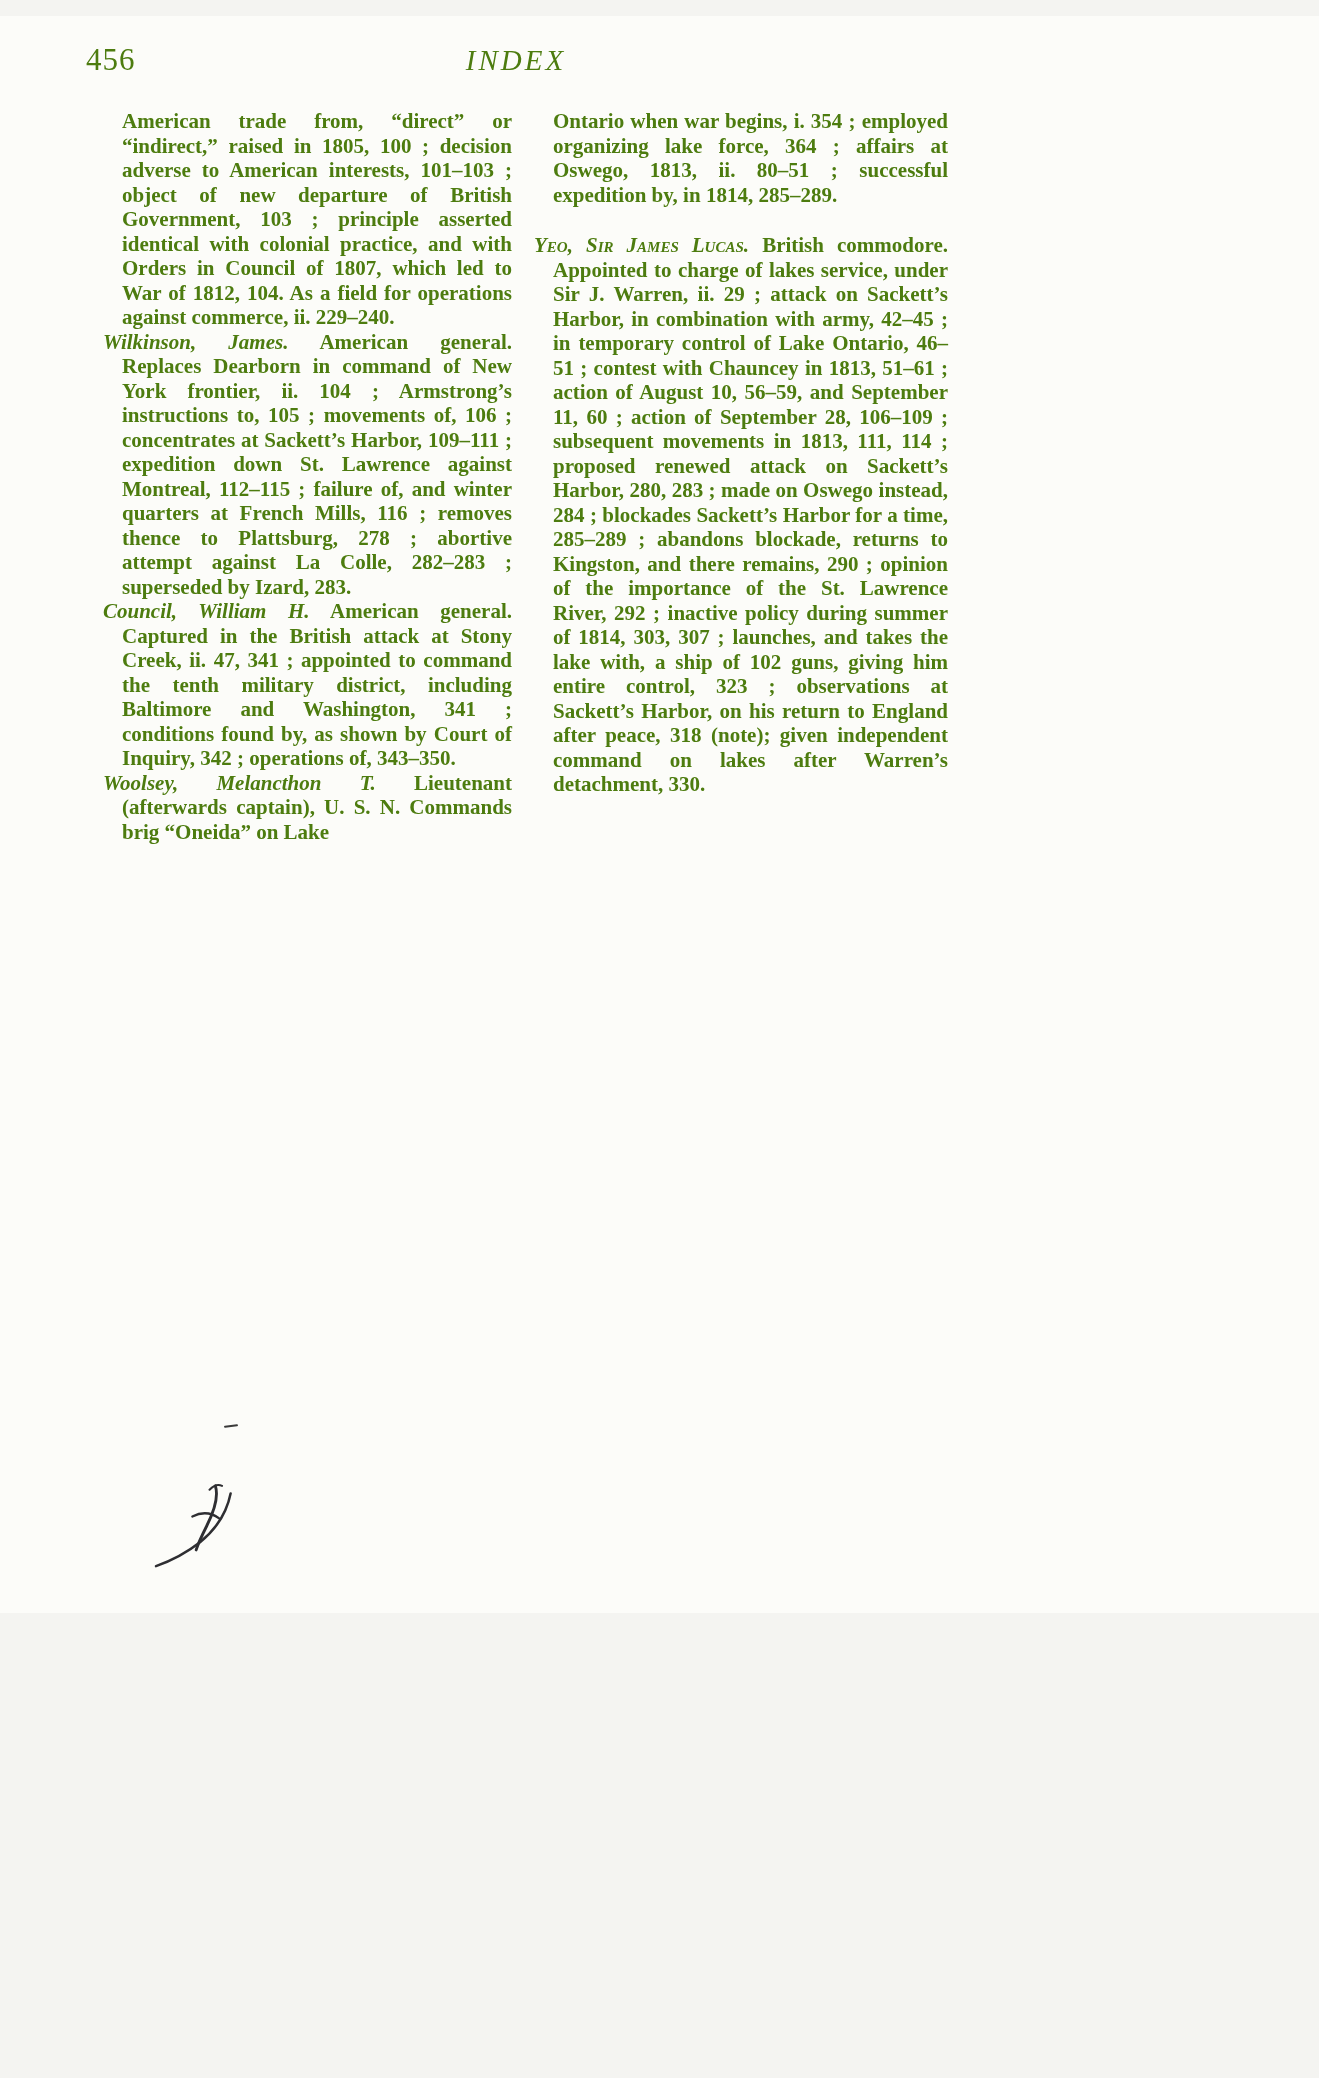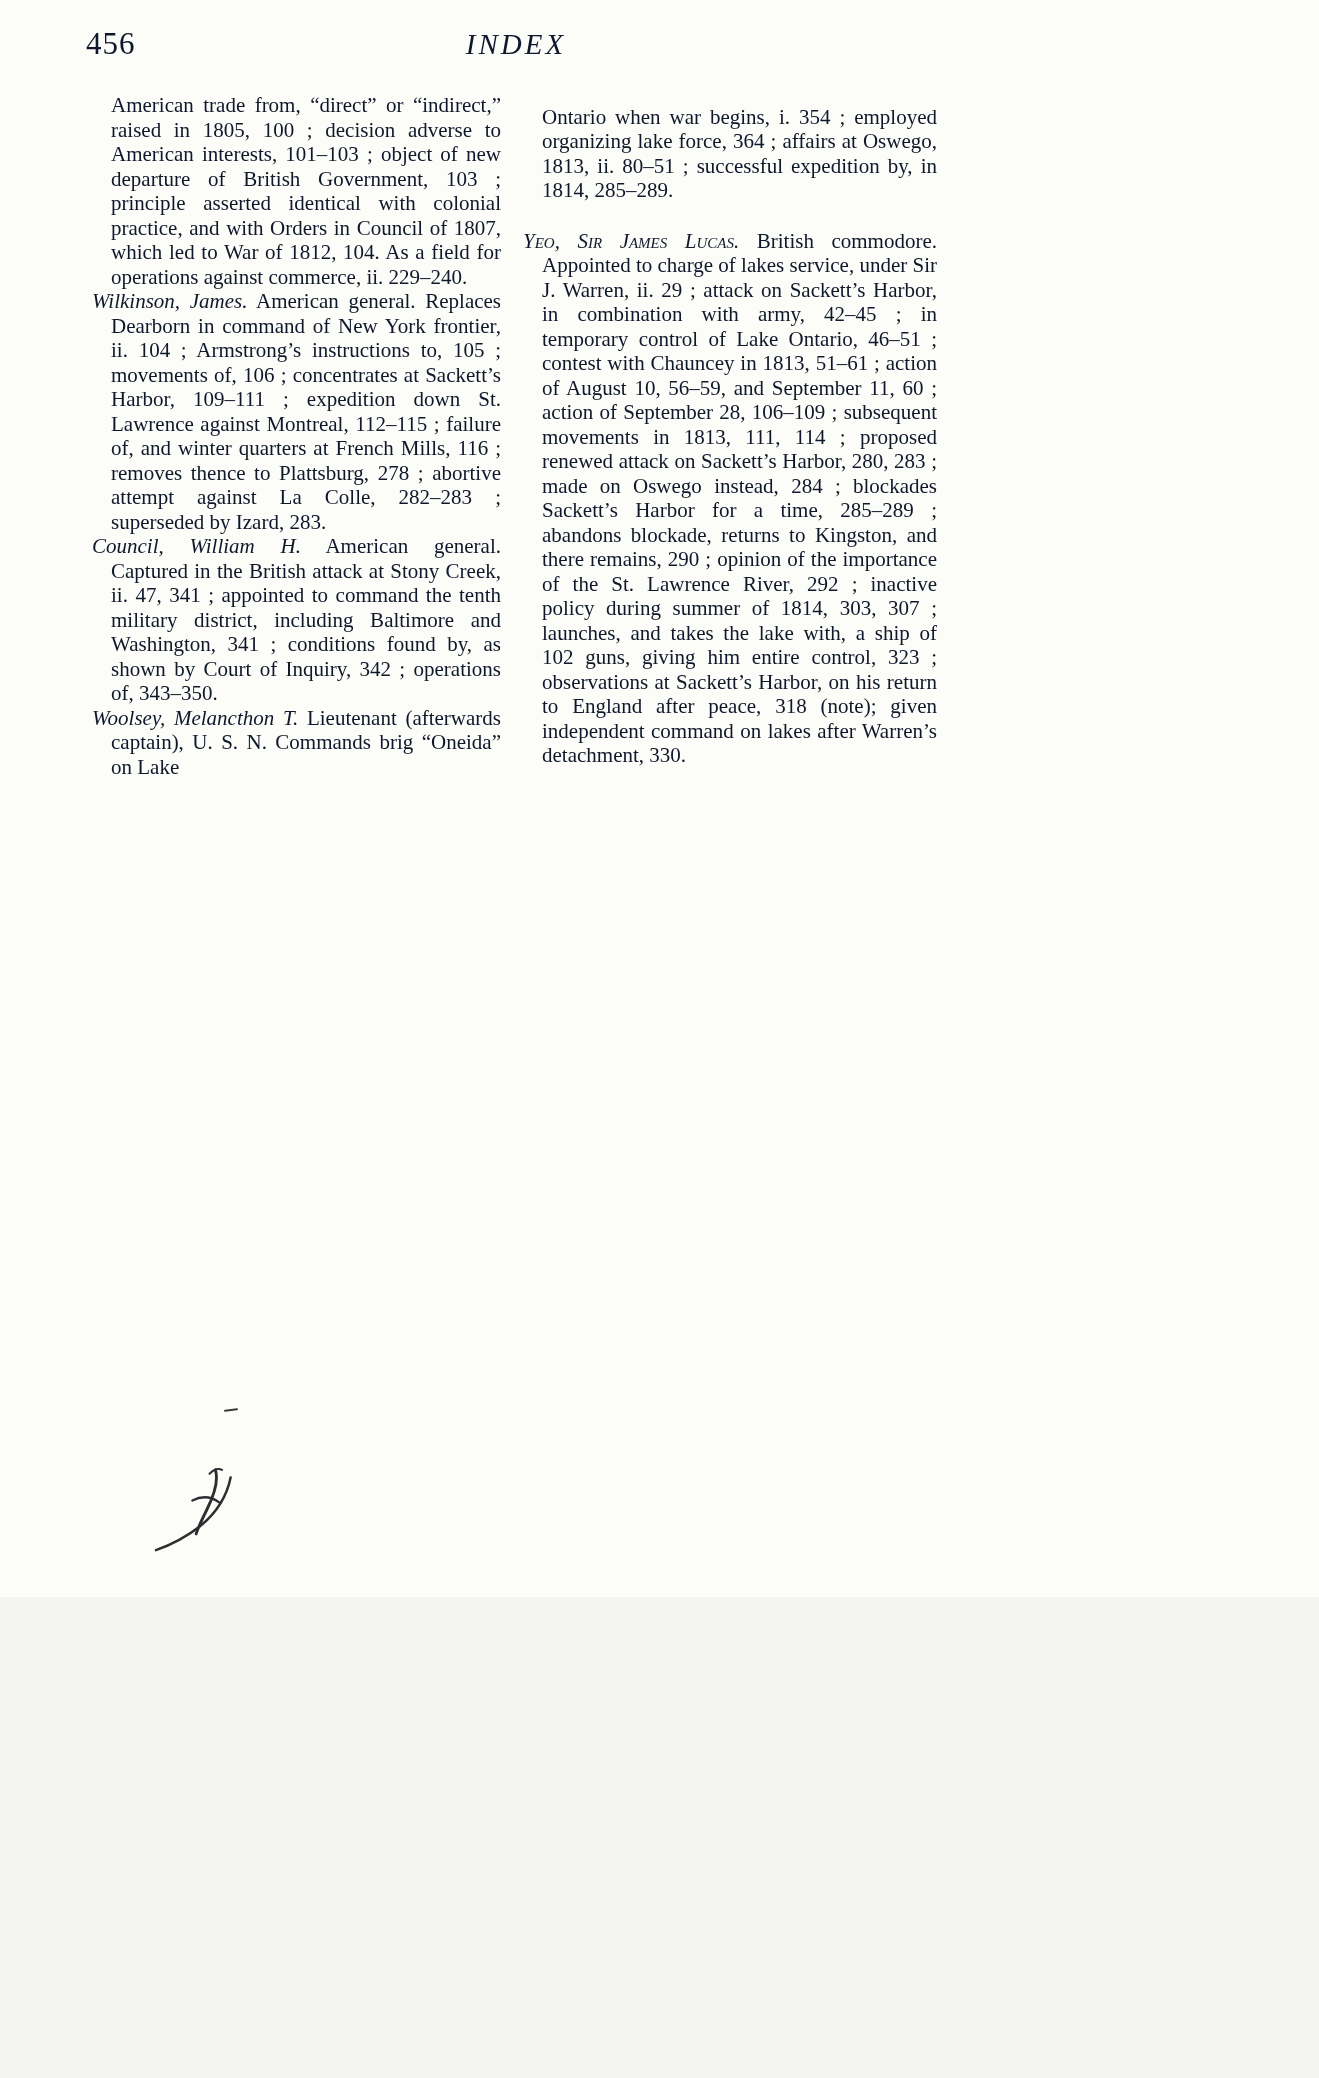--- a/index.html
+++ b/index.html
@@ -5,45 +5,47 @@
   html, body { margin: 0; padding: 0; }
   body {
     width: 1319px; height: 2078px;
     background: #f4f4f1;
     font-family: "Liberation Serif", "DejaVu Serif", serif;
   }
   .page {
     position: relative;
     width: 1319px; height: 1597px;
     background: #fcfcf9;
-    color: #0f172a;
+    color: #4d7c0f;
     overflow: hidden;
+    margin-top: 16px;
   }
   .page-number {
     position: absolute;
     left: 86px; top: 26px;
     font-size: 31px;
     letter-spacing: 1px;
   }
   .running-head {
     position: absolute;
     left: 0; top: 28px;
     width: 1032px;
     text-align: center;
     font-size: 29px;
     font-style: italic;
     font-weight: normal;
     letter-spacing: 3px;
   }
   .text-block {
     position: absolute;
-    left: 92px; top: 93px;
+    left: 103px; top: 93px;
     width: 846px;
     display: flex;
-    align-items: center;
+    align-items: flex-start;
+    font-weight: bold;
   }
   .column { font-size: 21px; line-height: 24.5px; }
   .col-left  { width: 409px; }
   .col-rule  { width: 1px; background: #2b2b2b; margin-left: 6px; }
   .col-right { width: 414px; margin-left: 15px; }
   .entry {
     margin: 0;
     text-align: justify;
     padding-left: 19px;
     text-indent: -19px;

